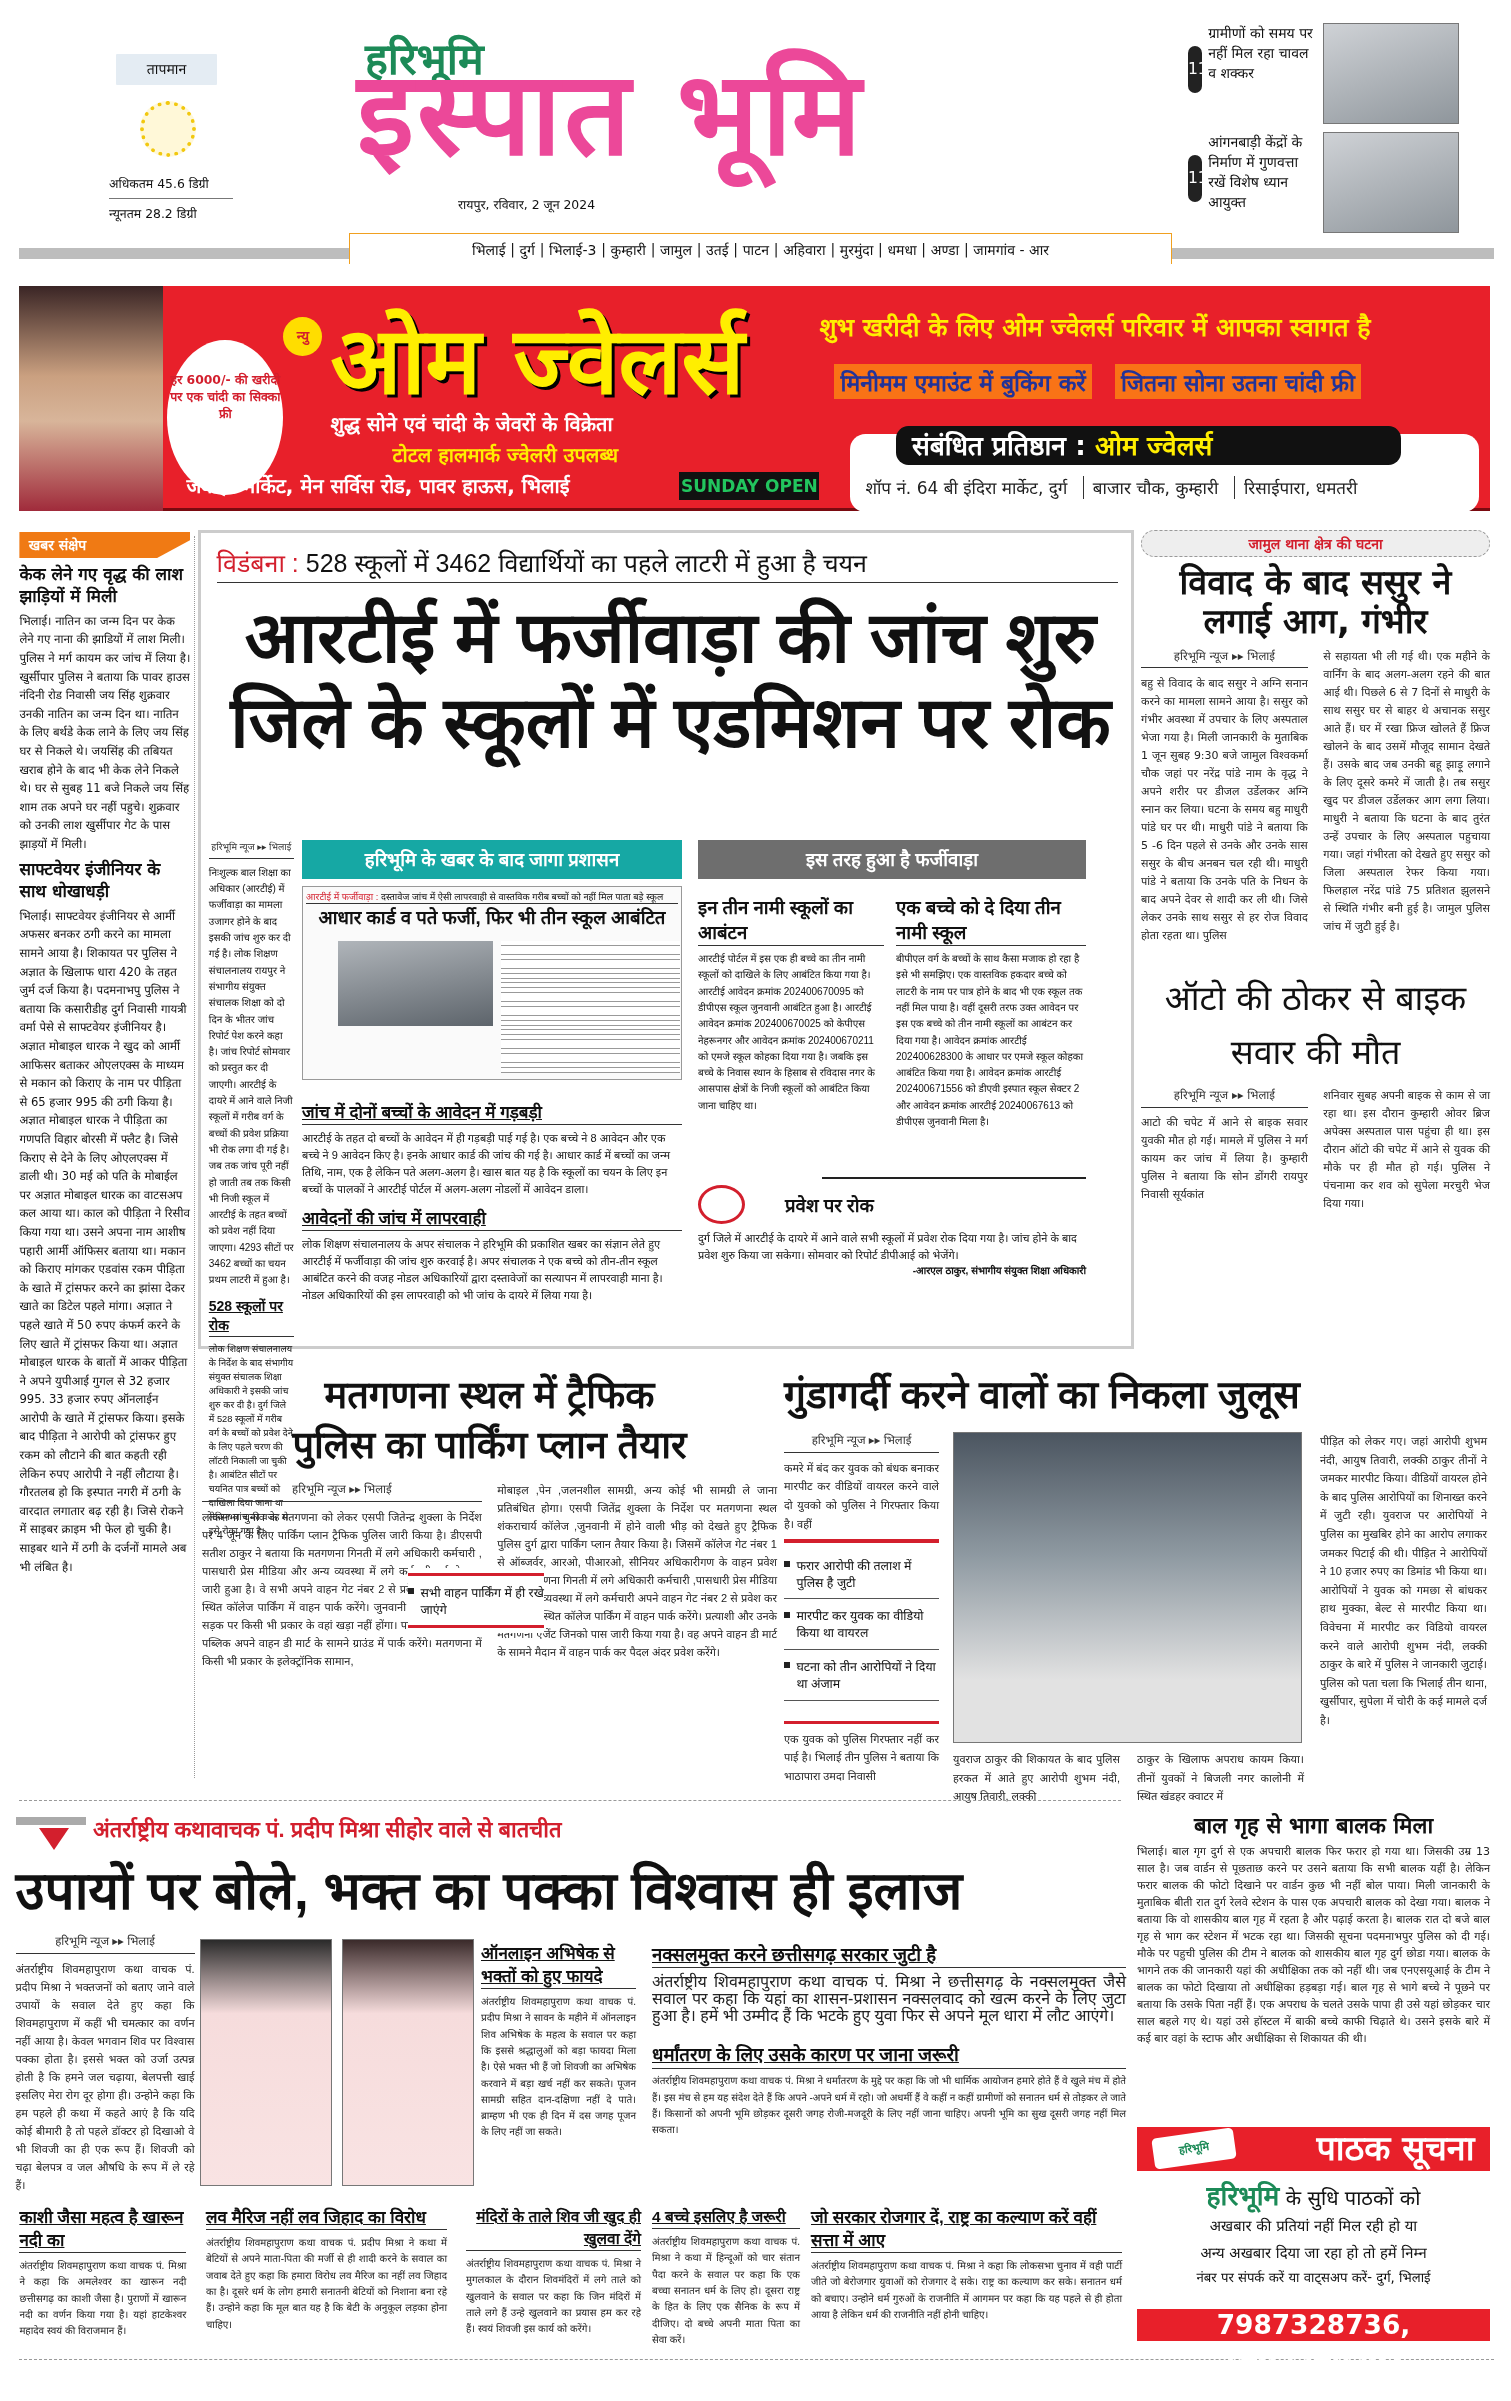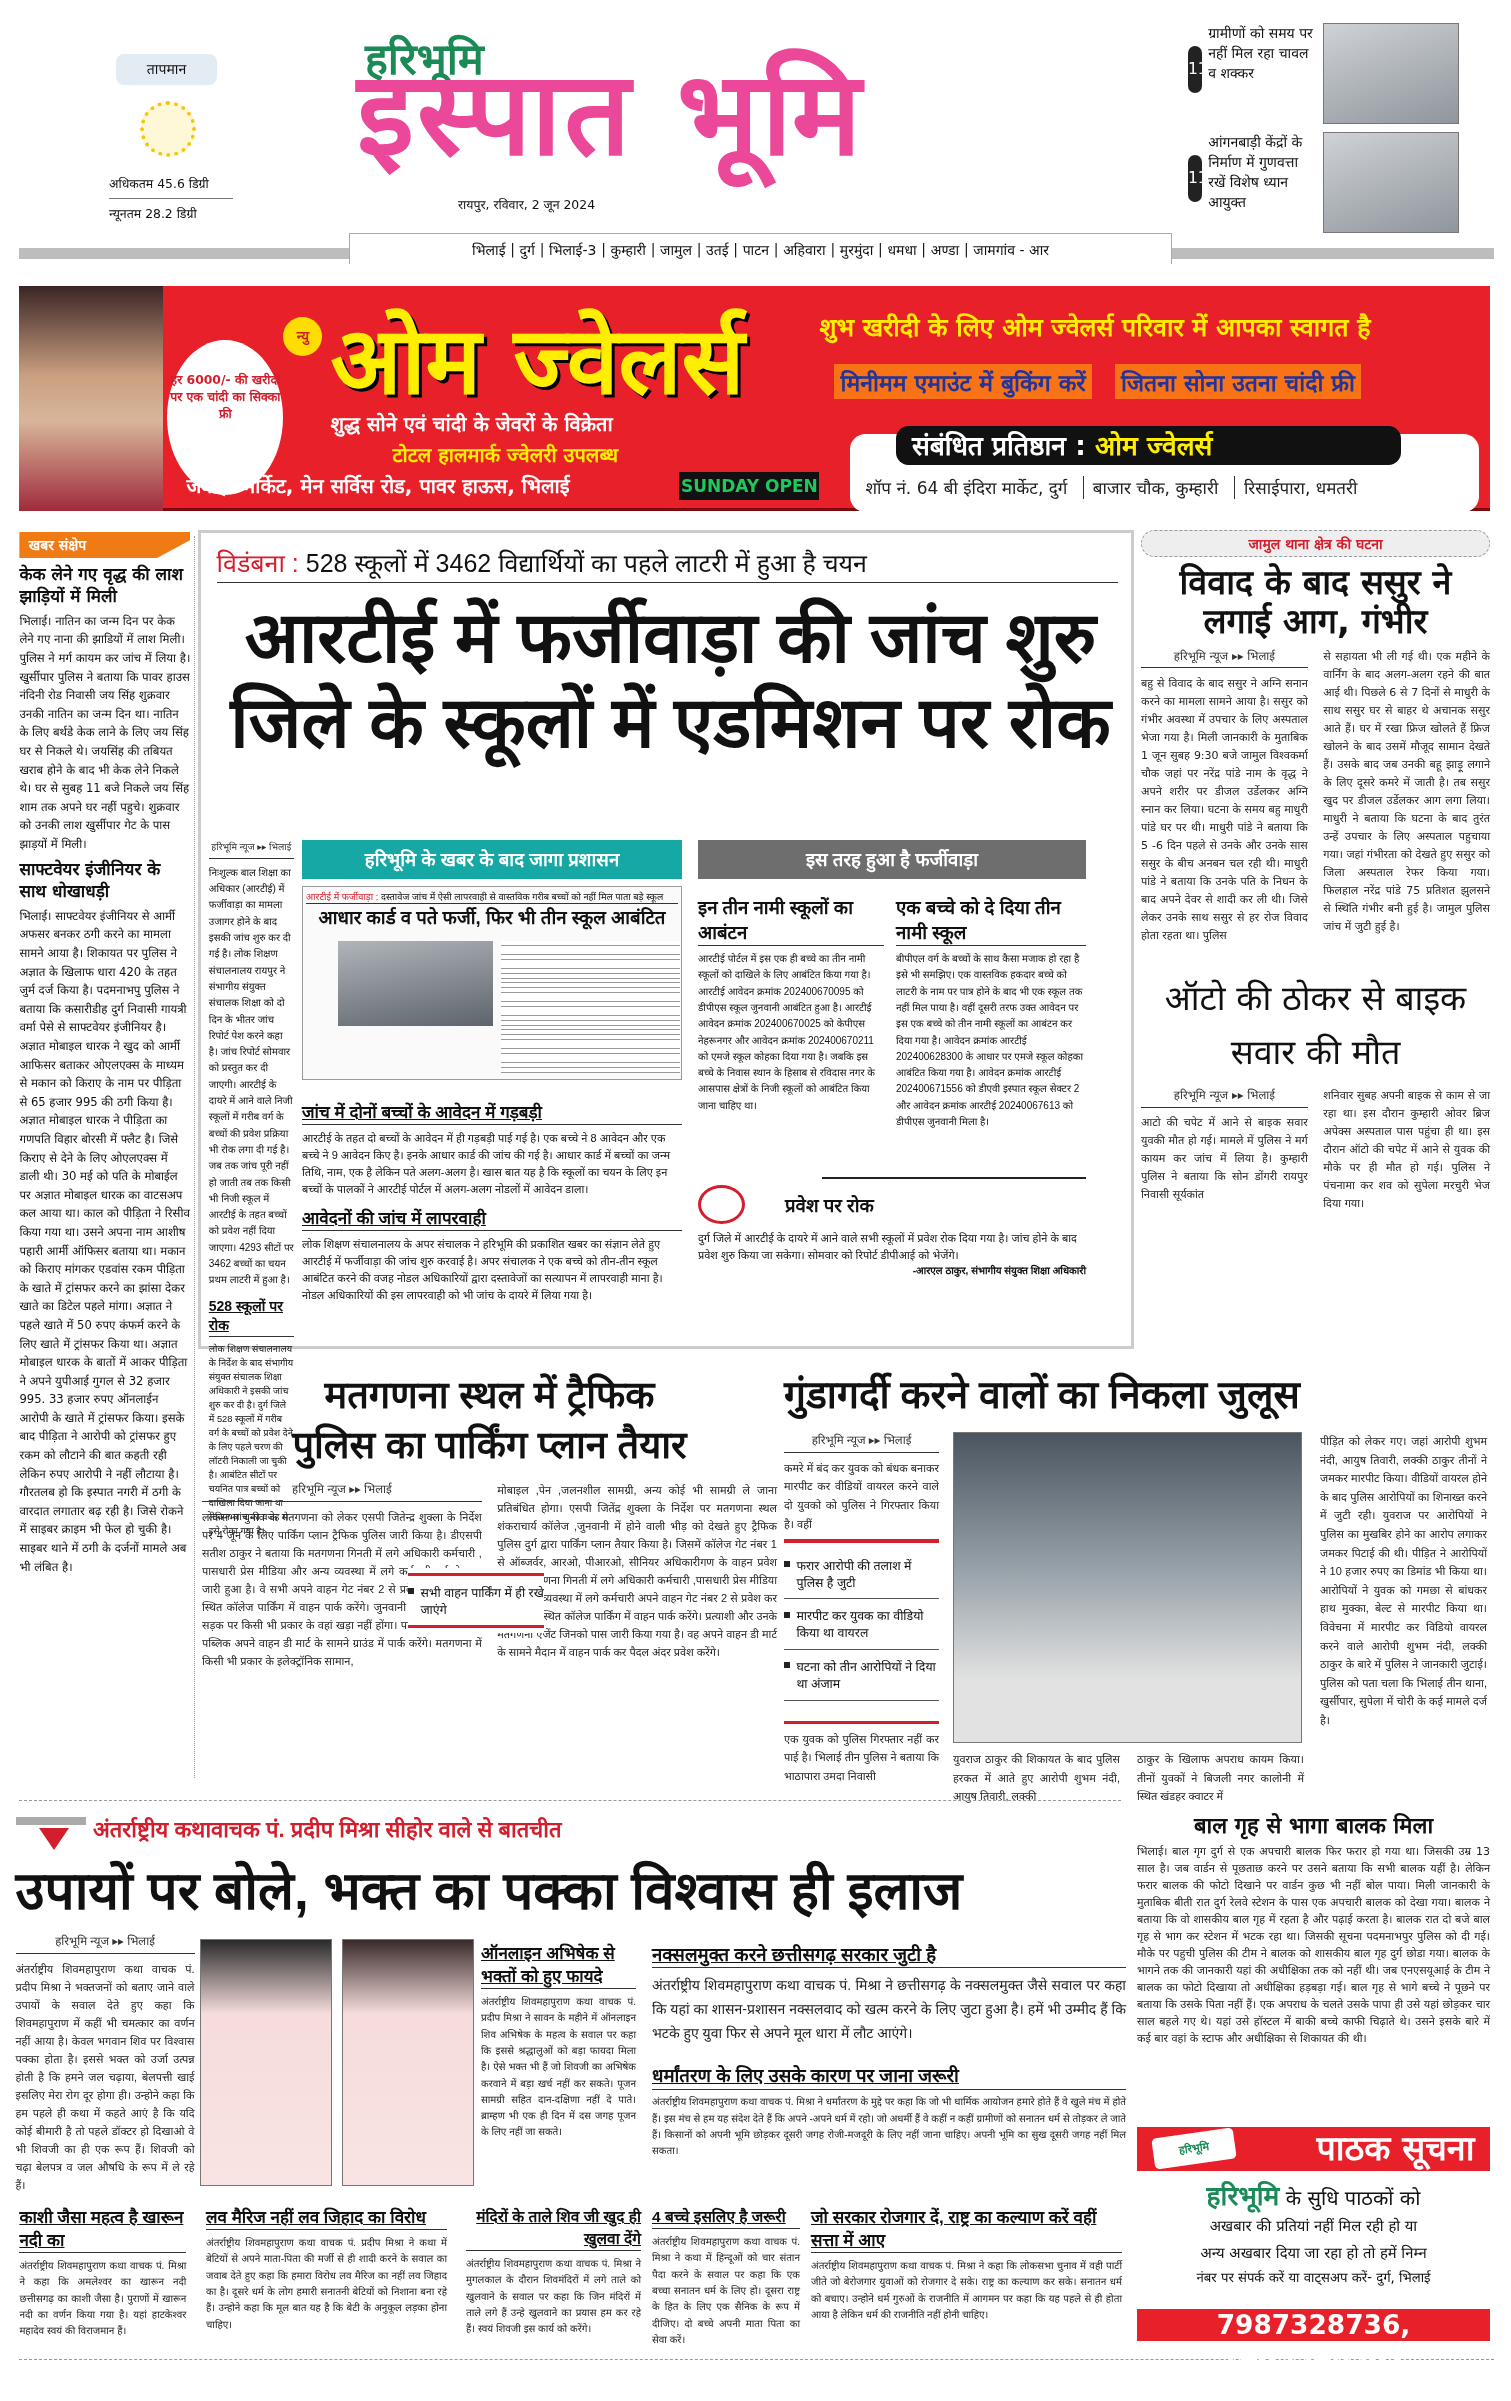--- a/index.html
+++ b/index.html
@@ -8,21 +8,21 @@
 .cond{font-family:"Liberation Sans Narrow","Liberation Sans",sans-serif}
 p{line-height:1.36}
 .body-text{font-size:11.6px;line-height:18.6px;color:#222;text-align:justify}
 .byline{font-size:11.6px;color:#333;border-bottom:1.6px solid #333;padding-bottom:4.7px;margin-bottom:6.2px;text-align:center}
 .bigh{font-weight:bold;color:#111;line-height:1.15}
 .red{color:#d31f2d}
 .sub-h{font-weight:bold;font-size:17px;border-bottom:1.6px solid #333;padding-bottom:1.6px;margin:7.8px 0 4.7px;text-decoration:underline}
 .photo{background:linear-gradient(160deg,#cfd2d6,#8f969c);border:0.8px solid #777}
 .dash{border-top:1.6px dashed #999}
 
-.tapman{left:116px;top:54px;width:101px;height:31px;background:#e4ecf3;border-radius:8px;text-align:center;font-size:14px;line-height:31px}
+.tapman{left:116px;top:54px;width:101px;height:31px;background:#e4ecf3;border-radius:1px;text-align:center;font-size:14px;line-height:31px}
 .sun{left:140px;top:101px;width:56px;height:56px;border-radius:50%;background:#fff8d8;border:4.7px dotted #f2c80f}
 .temps{left:109px;top:172px;width:124px;font-size:12.4px;line-height:23px}
 .temps .sep{border-top:1.6px solid #777;margin:3.1px 0}
 .logo-hari{left:365px;top:28px;font-size:43px;font-weight:bold;color:#1c8a57}
 .logo-main{left:357px;top:56px;font-size:116px;font-weight:bold;color:#ec4899;letter-spacing:3.1px;line-height:1}
 .dateline{left:458px;top:196px;font-size:12.4px}
 .navbar{left:349px;top:233px;width:823px;height:31px;border:1.6px solid #f0a020;border-bottom:none;display:flex;align-items:center;justify-content:center;gap:4.7px;font-size:14px;background:#fff}
 .graybar{left:19.4px;top:248px;width:1475px;height:11px;background:#bdbdbd}
 .teaser{left:1188px;width:318px;display:flex;gap:6.2px}
 .teaser .num{width:14px;height:47px;border-radius:11.6px;background:#222;color:#fff;font-size:15.5px;text-align:center;line-height:47px;margin-top:23px}
@@ -275,21 +275,21 @@
   <p class="body-text cond" style="font-size:11px;line-height:18px">अंतर्राष्ट्रीय शिवमहापुराण कथा वाचक पं. प्रदीप मिश्रा ने भक्तजनों को बताए जाने वाले उपायों के सवाल देते हुए कहा कि शिवमहापुराण में कहीं भी चमत्कार का वर्णन नहीं आया है। केवल भगवान शिव पर विश्वास पक्का होता है। इससे भक्त को उर्जा उत्पन्न होती है कि हमने जल चढ़ाया, बेलपत्ती खाई इसलिए मेरा रोग दूर होगा ही। उन्होने कहा कि हम पहले ही कथा में कहते आएं है कि यदि कोई बीमारी है तो पहले डॉक्टर हो दिखाओ वे भी शिवजी का ही एक रूप हैं। शिवजी को चढ़ा बेलपत्र व जल औषधि के रूप में ले रहे हैं।</p>
 </div>
 <div class="abs photo" style="left:200px;top:1939px;width:132px;height:247px;background:linear-gradient(180deg,#2a2a2a,#f6dcdc 30%,#f9e3e3)"></div>
 <div class="abs photo" style="left:342px;top:1939px;width:132px;height:247px;background:linear-gradient(180deg,#3a2a2a,#f6dcdc 30%,#f9e3e3)"></div>
 <div class="abs" style="left:481px;top:1933px;width:155px">
   <div class="sub-h cond" style="font-size:17px">ऑनलाइन अभिषेक से भक्तों को हुए फायदे</div>
   <p class="body-text cond" style="font-size:10px;line-height:16.3px">अंतर्राष्ट्रीय शिवमहापुराण कथा वाचक पं. प्रदीप मिश्रा ने सावन के महीने में ऑनलाइन शिव अभिषेक के महत्व के सवाल पर कहा कि इससे श्रद्धालुओं को बड़ा फायदा मिला है। ऐसे भक्त भी हैं जो शिवजी का अभिषेक करवाने में बड़ा खर्च नहीं कर सकते। पूजन सामग्री सहित दान-दक्षिणा नहीं दे पाते। ब्राम्हण भी एक ही दिन में दस जगह पूजन के लिए नहीं जा सकते।</p>
 </div>
 <div class="abs" style="left:652px;top:1933px;width:474px">
   <div class="sub-h cond" style="font-size:18.6px">नक्सलमुक्त करने छत्तीसगढ़ सरकार जुटी है</div>
-  <p class="body-text cond" style="font-size:14px;line-height:24px">अंतर्राष्ट्रीय शिवमहापुराण कथा वाचक पं. मिश्रा ने छत्तीसगढ़ के नक्सलमुक्त जैसे सवाल पर कहा कि यहां का शासन-प्रशासन नक्सलवाद को खत्म करने के लिए जुटा हुआ है। हमें भी उम्मीद हैं कि भटके हुए युवा फिर से अपने मूल धारा में लौट आएंगे।</p>
+  <p class="body-text cond" style="font-size:16px;line-height:17px">अंतर्राष्ट्रीय शिवमहापुराण कथा वाचक पं. मिश्रा ने छत्तीसगढ़ के नक्सलमुक्त जैसे सवाल पर कहा कि यहां का शासन-प्रशासन नक्सलवाद को खत्म करने के लिए जुटा हुआ है। हमें भी उम्मीद हैं कि भटके हुए युवा फिर से अपने मूल धारा में लौट आएंगे।</p>
   <div class="sub-h cond" style="font-size:18.6px;margin-top:17px">धर्मांतरण के लिए उसके कारण पर जाना जरूरी</div>
   <p class="body-text cond" style="font-size:10px;line-height:16.3px">अंतर्राष्ट्रीय शिवमहापुराण कथा वाचक पं. मिश्रा ने धर्मांतरण के मुद्दे पर कहा कि जो भी धार्मिक आयोजन हमारे होते हैं वे खुले मंच में होते हैं। इस मंच से हम यह संदेश देते हैं कि अपने -अपने धर्म में रहो। जो अधर्मी हैं वे कहीं न कहीं ग्रामीणों को सनातन धर्म से तोड़कर ले जाते हैं। किसानों को अपनी भूमि छोड़कर दूसरी जगह रोजी-मजदूरी के लिए नहीं जाना चाहिए। अपनी भूमि का सुख दूसरी जगह नहीं मिल सकता।</p>
 </div>
 
 <div class="abs" style="left:19.4px;top:2197px;width:167px">
   <div class="sub-h cond" style="font-size:17px">काशी जैसा महत्व है खारून नदी का</div>
   <p class="body-text cond" style="font-size:10px;line-height:16.3px">अंतर्राष्ट्रीय शिवमहापुराण कथा वाचक पं. मिश्रा ने कहा कि अमलेश्वर का खारून नदी छत्तीसगढ़ का काशी जैसा है। पुराणों में खारून नदी का वर्णन किया गया है। यहां हाटकेश्वर महादेव स्वयं की विराजमान हैं।</p>
 </div>
 <div class="abs" style="left:206px;top:2197px;width:241px">
   <div class="sub-h cond" style="font-size:17px">लव मैरिज नहीं लव जिहाद का विरोध</div>

